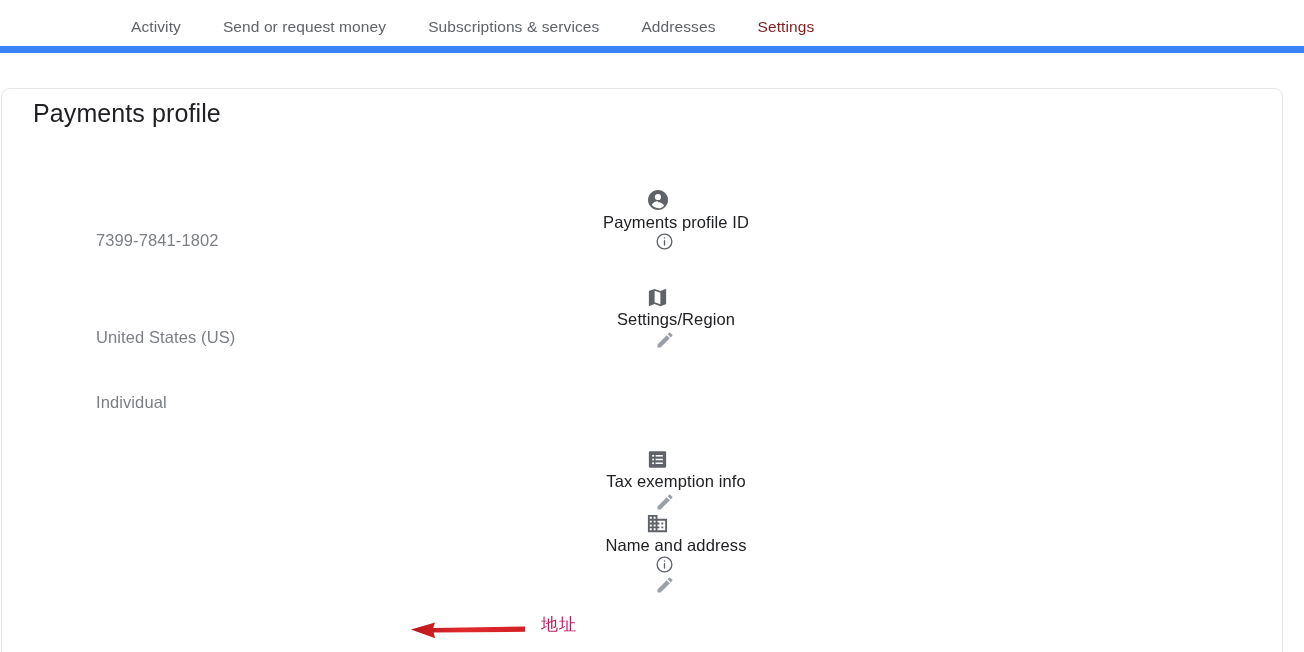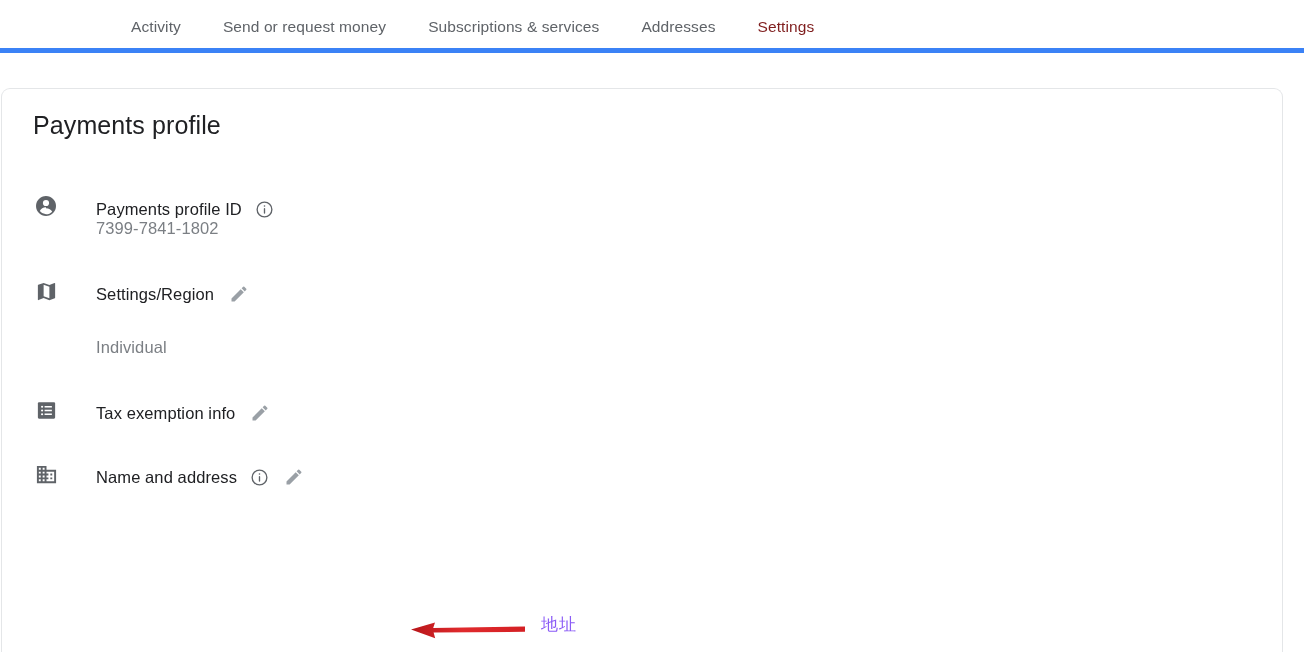--- a/index.html
+++ b/index.html
@@ -10,21 +10,21 @@
     font-family: "Liberation Sans", sans-serif;
     overflow: hidden;
   }
 
   
   .tabbar {
     position: relative;
     height: 53px;
     width: 1304px;
     background: #ffffff;
-    border-bottom: 5px solid #3b82f6;
+    border-bottom: 7px solid #3b82f6;
   }
   .tabs {
     display: flex;
     align-items: flex-start;
     height: 53px;
     padding-left: 131px;
   }
   .tab {
     position: relative;
     height: 53px;
@@ -49,42 +49,43 @@
     height: 600px;
     background: #ffffff;
     border: 1px solid #e4e6e8;
     border-radius: 9px;
     border-bottom: none;
   }
 
   .card-title {
     position: absolute;
     left: 31px;
-    top: 22px;
+    top: 10px;
     font-size: 25px;
     font-weight: 400;
     color: #202124;
     letter-spacing: 0.1px;
   }
 
   
   .rows {
     position: absolute;
     left: 0;
     top: 98px;
     width: 100%;
   }
   .row { position: relative; }
 
   .row-head {
     position: relative;
     display: flex;
-    align-items: flex-end;
+    align-items: center;
     height: 32px;
     padding-left: 31px;
+    flex-direction: column;
   }
   .row-icon {
     width: 26px;
     height: 26px;
     flex: 0 0 26px;
     display: flex;
     align-items: center;
     justify-content: center;
     color: #5f6368;
   }
@@ -106,21 +107,21 @@
   .pencil-icon {
     margin-left: 14px;
     width: 21px; height: 21px;
     flex: 0 0 21px;
     display: flex; align-items: center; justify-content: center;
     color: #9aa0a6;
     cursor: pointer;
   }
   .row-value {
     margin-left: 94px;
-    margin-top: 0;
+    margin-top: 12px;
     font-size: 16.5px;
     color: #7b7f84;
     letter-spacing: 0.1px;
   }
   .row-gap { height: 34px; }
   .row-gap-sm { height: 32px; }
 
   
   .annot-arrow {
     position: absolute;
@@ -128,21 +129,21 @@
     top: 617px;
     width: 118px;
     height: 26px;
     pointer-events: none;
   }
   .annot-text {
     position: absolute;
     left: 541px;
     top: 613px;
     font-size: 17px;
-    color: #8b5cf6;
+    color: #be185d;
     letter-spacing: 1px;
     white-space: nowrap;
   }
 </style>
 </head>
 <body>
 
 <div class="tabbar">
   <div class="tabs">
 
@@ -211,20 +212,21 @@
             <path d="M20.5 3l-.16.03L15 5.1 9 3 3.36 4.9c-.21.07-.36.25-.36.48V20.5c0 .28.22.5.5.5l.16-.03L9 18.9l6 2.1 5.64-1.9c.21-.07.36-.25.36-.48V3.5c0-.28-.22-.5-.5-.5zM15 19l-6-2.11V5l6 2.11V19z"></path>
           </svg>
         </span>
         <span class="row-label">Settings/Region</span>
         <span class="pencil-icon">
           <svg width="20" height="20" viewBox="0 0 24 24" fill="#9aa0a6" aria-hidden="true">
             <path d="M3 17.25V21h3.75L17.81 9.94l-3.75-3.75L3 17.25zM20.71 7.04a.996.996 0 0 0 0-1.41l-2.34-2.34a.996.996 0 0 0-1.41 0l-1.83 1.83 3.75 3.75 1.83-1.83z"></path>
           </svg>
         </span>
       </div>
+      <div class="row-value">United States (US)</div>
     </div>
 
     <div class="row-gap"></div>
 
     <div class="row">
       <div class="row-value">Individual</div>
     </div>
 
     <div class="row-gap"></div>
 

